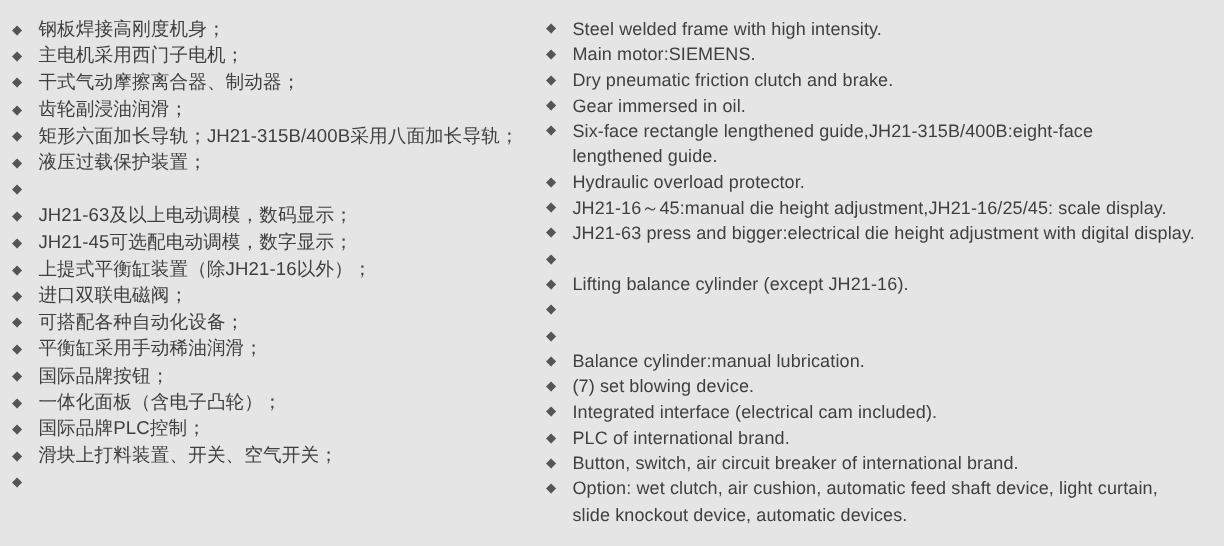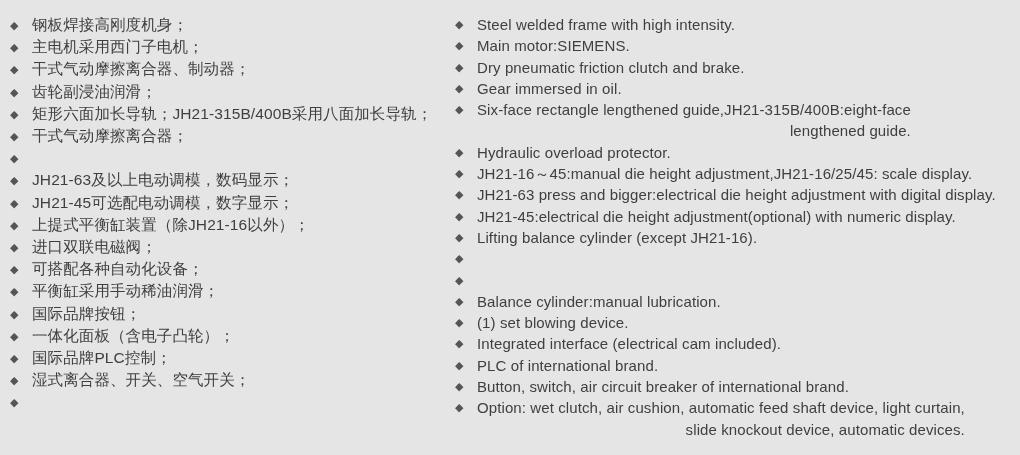--- a/index.html
+++ b/index.html
@@ -45,21 +45,20 @@
     flex: none;
     width: 13px;
     margin-right: 9px;
     font-size: 11px;
     line-height: inherit;
     color: var(--bullet);
   }
   .text {
     white-space: pre-wrap;
     letter-spacing: 0.1px;
-    text-align: right;
   }
 </style>
 </head>
 <body>
 
 <div class="page">
   <div class="col col-left">
       <div class="item">
         <span class="bullet">◆</span>
         <span class="text">钢板焊接高刚度机身；</span>
@@ -75,21 +74,21 @@
       <div class="item">
         <span class="bullet">◆</span>
         <span class="text">齿轮副浸油润滑；</span>
       </div>
       <div class="item">
         <span class="bullet">◆</span>
         <span class="text">矩形六面加长导轨；JH21-315B/400B采用八面加长导轨；</span>
       </div>
       <div class="item">
         <span class="bullet">◆</span>
-        <span class="text">干式气动摩擦离合器；</span>
+        <span class="text">液压过载保护装置；</span>
       </div>
       <div class="item">
         <span class="bullet">◆</span>
       </div>
       <div class="item">
         <span class="bullet">◆</span>
         <span class="text">JH21-63及以上电动调模，数码显示；</span>
       </div>
       <div class="item">
         <span class="bullet">◆</span>
@@ -118,21 +117,21 @@
       <div class="item">
         <span class="bullet">◆</span>
         <span class="text">一体化面板（含电子凸轮）；</span>
       </div>
       <div class="item">
         <span class="bullet">◆</span>
         <span class="text">国际品牌PLC控制；</span>
       </div>
       <div class="item">
         <span class="bullet">◆</span>
-        <span class="text">湿式离合器、开关、空气开关；</span>
+        <span class="text">滑块上打料装置、开关、空气开关；</span>
       </div>
       <div class="item">
         <span class="bullet">◆</span>
       </div>
     </div>
   <div class="col col-right">
       <div class="item">
         <span class="bullet">◆</span>
         <span class="text">Steel welded frame with high intensity.</span>
       </div>
@@ -160,39 +159,38 @@
       <div class="item">
         <span class="bullet">◆</span>
         <span class="text">JH21-16～45:manual die height adjustment,JH21-16/25/45: scale display.</span>
       </div>
       <div class="item">
         <span class="bullet">◆</span>
         <span class="text">JH21-63 press and bigger:electrical die height adjustment with digital display.</span>
       </div>
       <div class="item">
         <span class="bullet">◆</span>
-        <span class="text">JH21-45:electrical die height adjustment(optional) with numeric display.</span>
       </div>
       <div class="item">
         <span class="bullet">◆</span>
         <span class="text">Lifting balance cylinder (except JH21-16).</span>
       </div>
       <div class="item">
         <span class="bullet">◆</span>
       </div>
       <div class="item">
         <span class="bullet">◆</span>
       </div>
       <div class="item">
         <span class="bullet">◆</span>
         <span class="text">Balance cylinder:manual lubrication.</span>
       </div>
       <div class="item">
         <span class="bullet">◆</span>
-        <span class="text">(1) set blowing device.</span>
+        <span class="text">(7) set blowing device.</span>
       </div>
       <div class="item">
         <span class="bullet">◆</span>
         <span class="text">Integrated interface (electrical cam included).</span>
       </div>
       <div class="item">
         <span class="bullet">◆</span>
         <span class="text">PLC of international brand.</span>
       </div>
       <div class="item">

